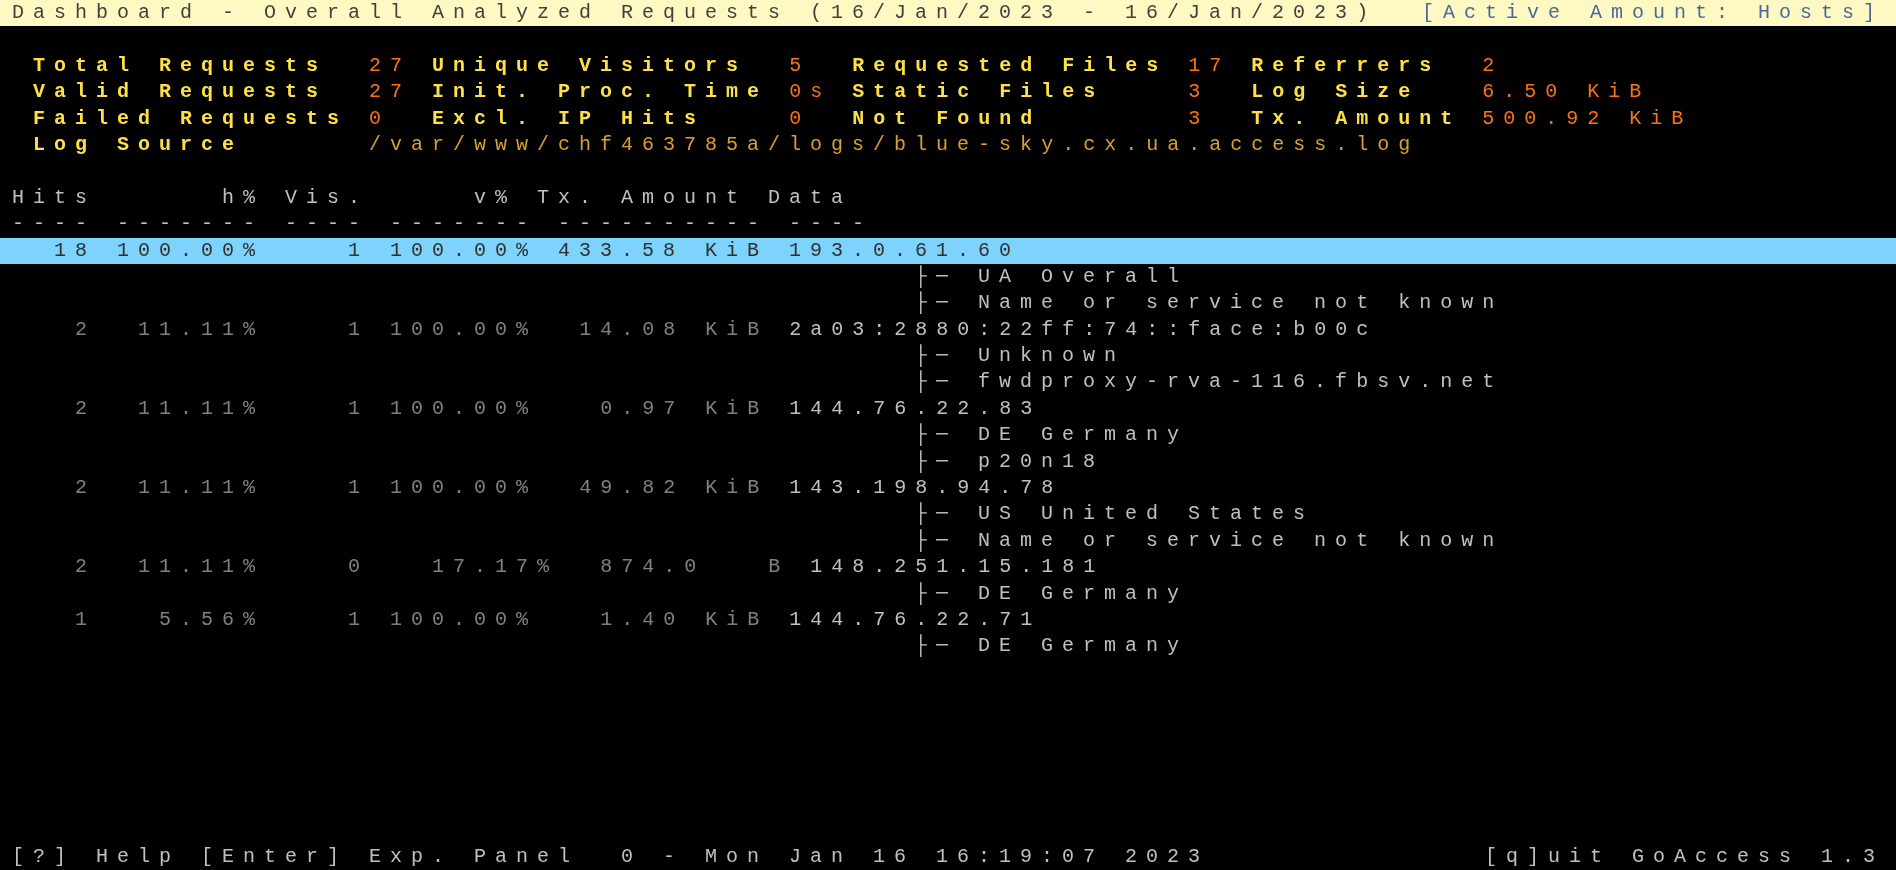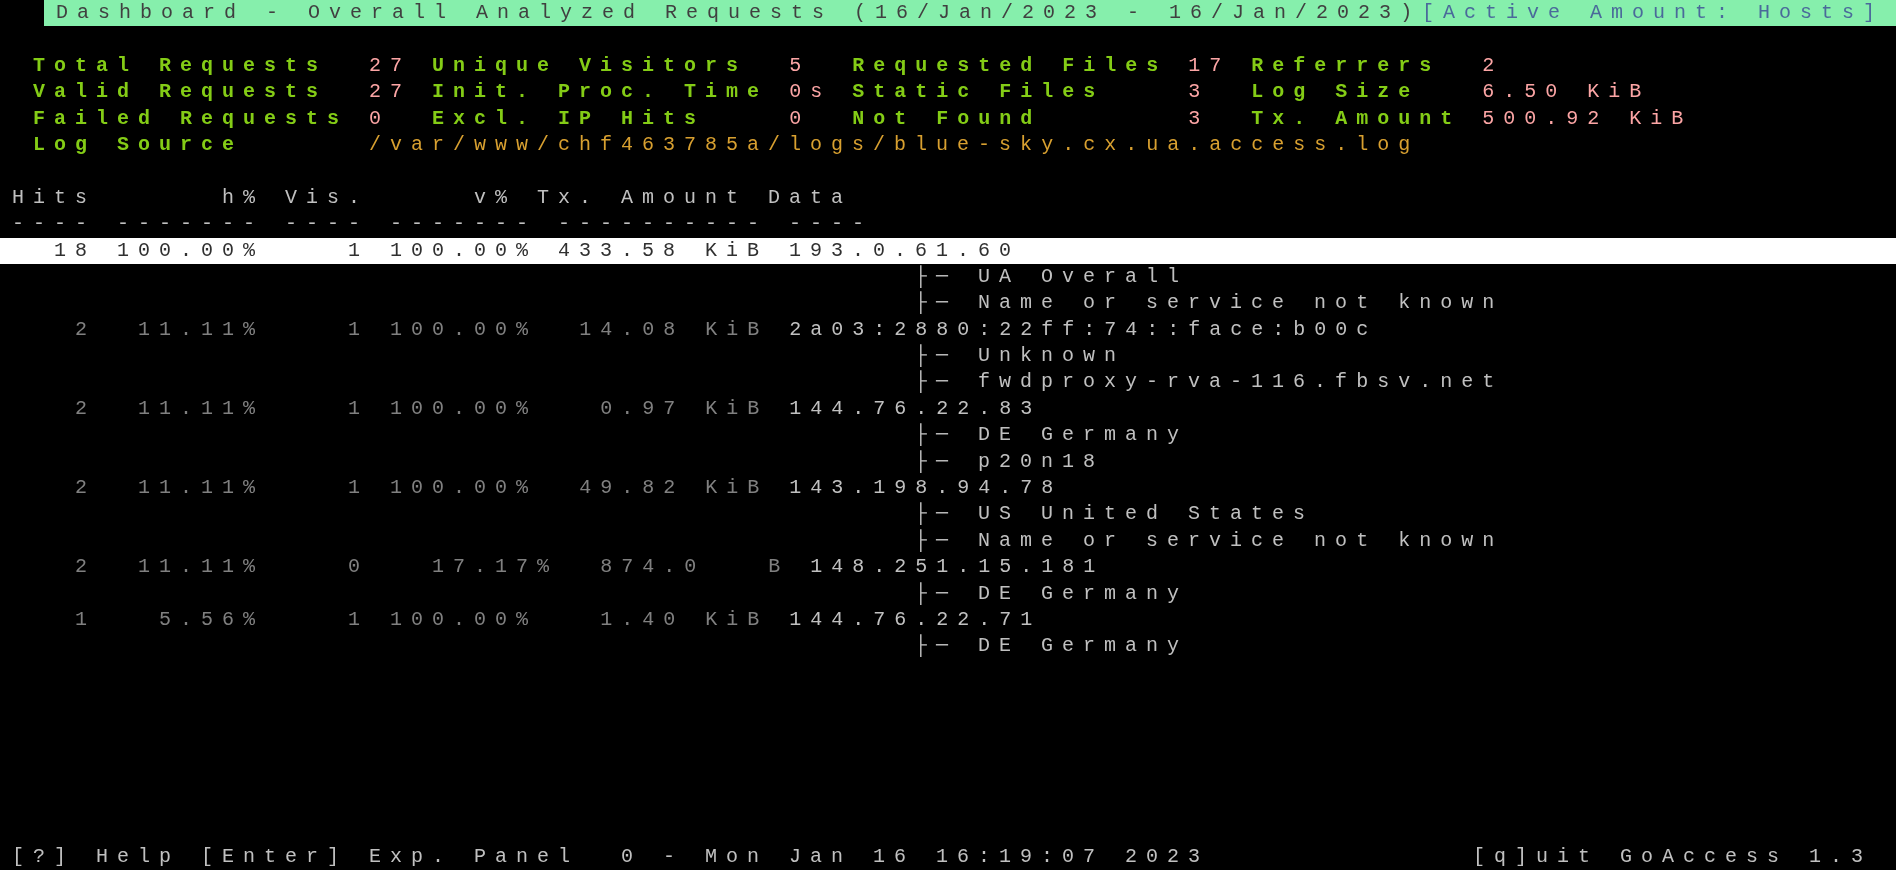--- a/index.html
+++ b/index.html
@@ -13,45 +13,44 @@
     color: #c0c0c0;
     overflow: hidden;
   }
   .line {
     white-space: pre;
     height: 26.4px;
     line-height: 26.4px;
     padding-left: 12px;
   }
   .header-bar {
-    background: #86efac;
+    background: #fef9c3;
     color: #404040;
     display: flex;
     justify-content: space-between;
     align-items: center;
     padding-right: 12px;
-    margin-left: 44px;
   }
   .header-right { color: #4a6a9a; }
-  .bold { color: #84cc16; font-weight: bold; }
-  .cyan { color: #fca5a5; }
+  .bold { color: #fde047; font-weight: bold; }
+  .cyan { color: #f97316; }
   .orange { color: #d8a030; text-align: center; }
   .dim { color: #808080; }
   .highlight {
-    background: #ffffff;
+    background: #7dd3fc;
     color: #303030;
   }
   .footer {
     position: absolute;
     bottom: 0;
     left: 0;
     width: 100%;
     display: flex;
     justify-content: space-between;
-    padding-right: 24px;
+    padding-right: 12px;
   }
   .spacer { height: 26.4px; }
 </style>
 </head>
 <body>
 
 <div class="line header-bar">
   <span>Dashboard - Overall Analyzed Requests (16/Jan/2023 - 16/Jan/2023)</span>
   <span class="header-right">[Active Amount: Hosts]</span>
 </div>

